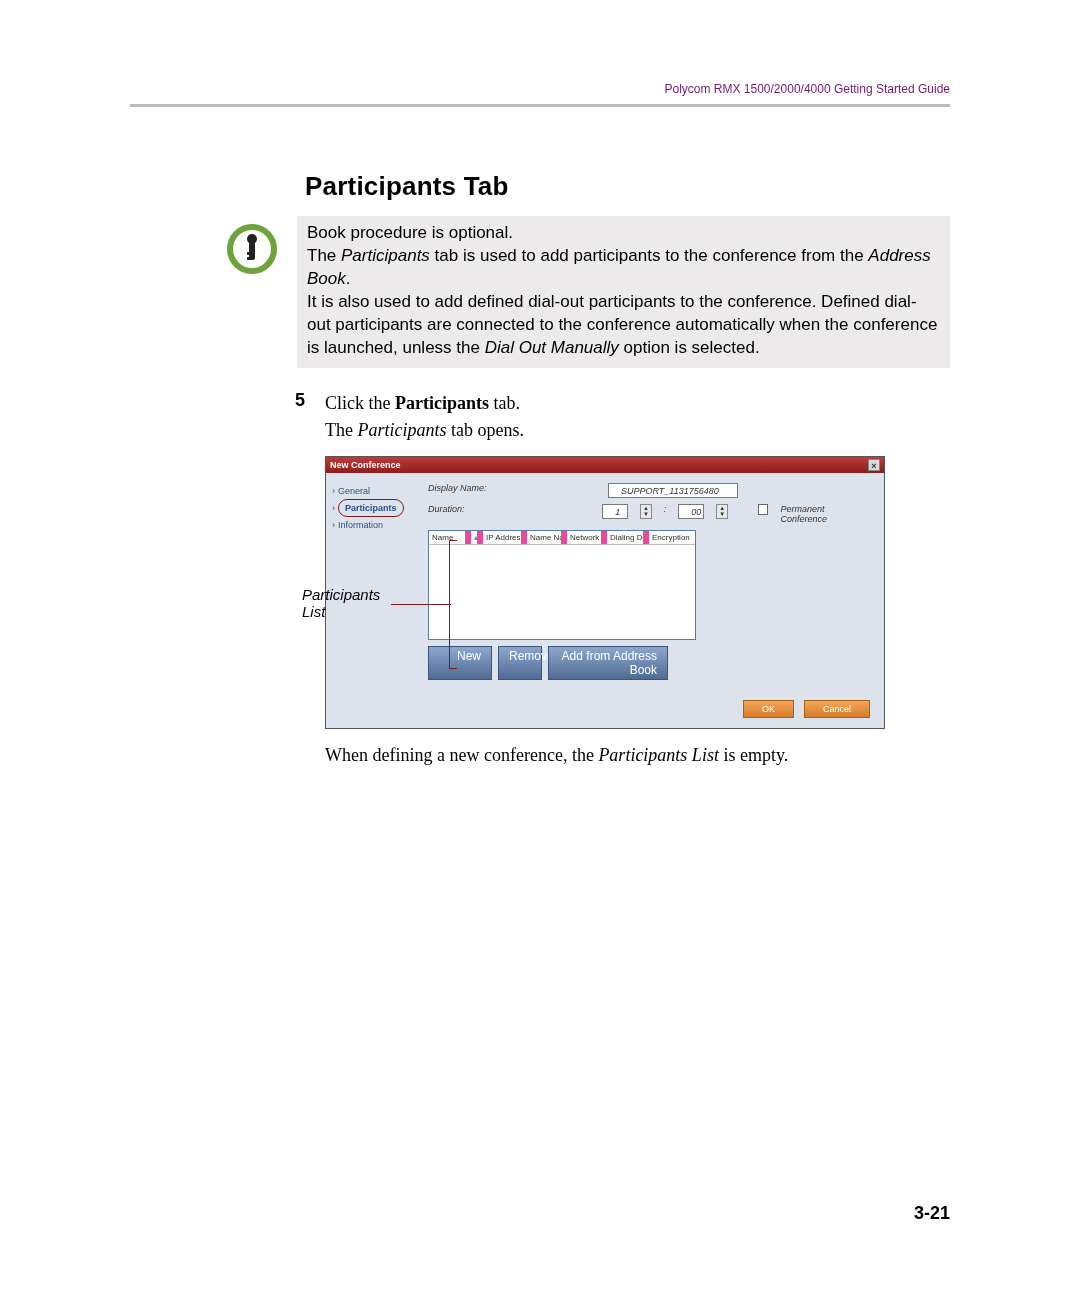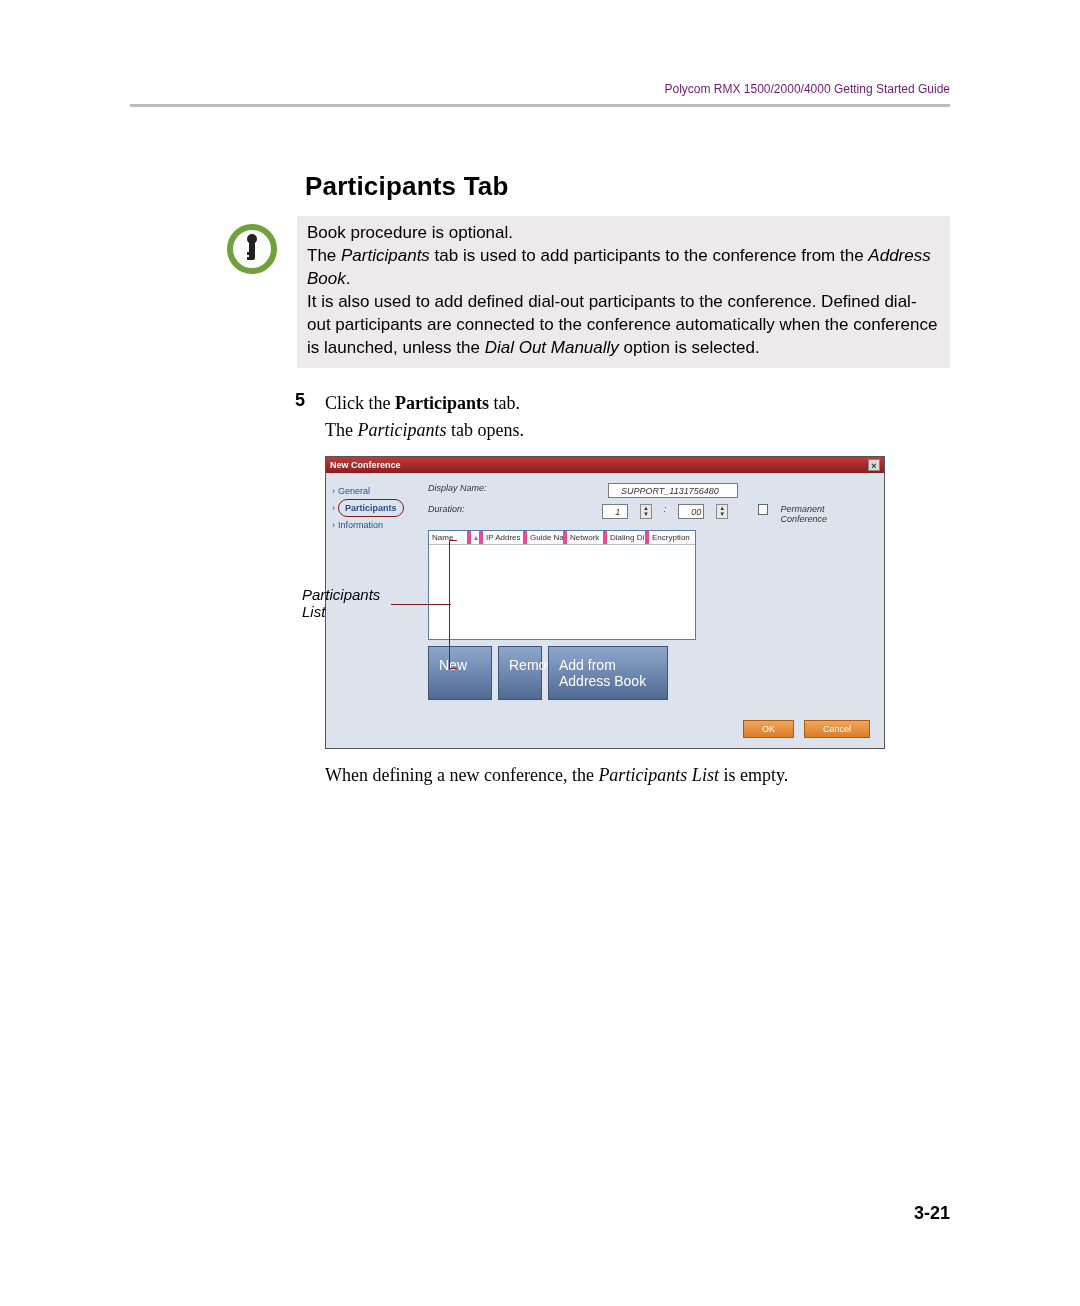--- a/index.html
+++ b/index.html
@@ -138,31 +138,31 @@
   .tbl {
     border:1px solid #5a7aa5;
     background:#fff;
     height:110px;
     margin-top:6px;
     width: 268px;
   }
   .tbl-head { display:flex; background:#fbfbfb; border-bottom:1px solid #b9bfc7; }
   .tbl-head div {
     font-size:8px; padding:2px 3px;
-    border-right:4px solid #ec4899;
+    border-right:6px solid #ec4899;
     white-space:nowrap; overflow:hidden;
   }
   .btn {
     background: linear-gradient(#8da7cc,#506b93);
     color:#fff;
     border:1px solid #3d5577;
-    font-size:14px;
-    padding:10px 10px;
+    font-size:12px;
+    padding:2px 10px;
     display:inline-block;
-    text-align:left;
+    text-align:right;
   }
   .btn-row { margin-top:6px; display:flex; gap:6px; }
   .lect-row { margin-top:10px; display:flex; align-items:center; gap:8px; }
   .select {
     border:1px solid #7a7a7a; background:#fff;
     width:90px; height:15px;
     display:flex; justify-content:flex-end;
   }
   .select .dd { width:13px; background:#e2e2e2; border-left:1px solid #888; text-align:center; font-size:8px; line-height:13px; }
   .footer-btns {
@@ -289,21 +289,21 @@
           <span style="width:6px"></span>
           <span class="chk"></span>
           <span>Permanent Conference</span>
         </div>
 
         <div class="tbl">
           <div class="tbl-head">
             <div style="width:42px">Name</div>
             <div style="width:12px; text-align:center; color:#6a86b4;">▴</div>
             <div style="width:44px">IP Addres</div>
-            <div style="width:40px">Guide Na</div>
+            <div style="width:40px">Name Na</div>
             <div style="width:40px">Network</div>
             <div style="width:42px">Dialing Di</div>
             <div style="flex:1; border-right:none">Encryption</div>
           </div>
         </div>
 
         <div class="btn-row">
           <span class="btn" style="width:64px">New</span>
           <span class="btn" style="width:44px">Remove</span>
           <span class="btn" style="width:120px">Add from Address Book</span>

